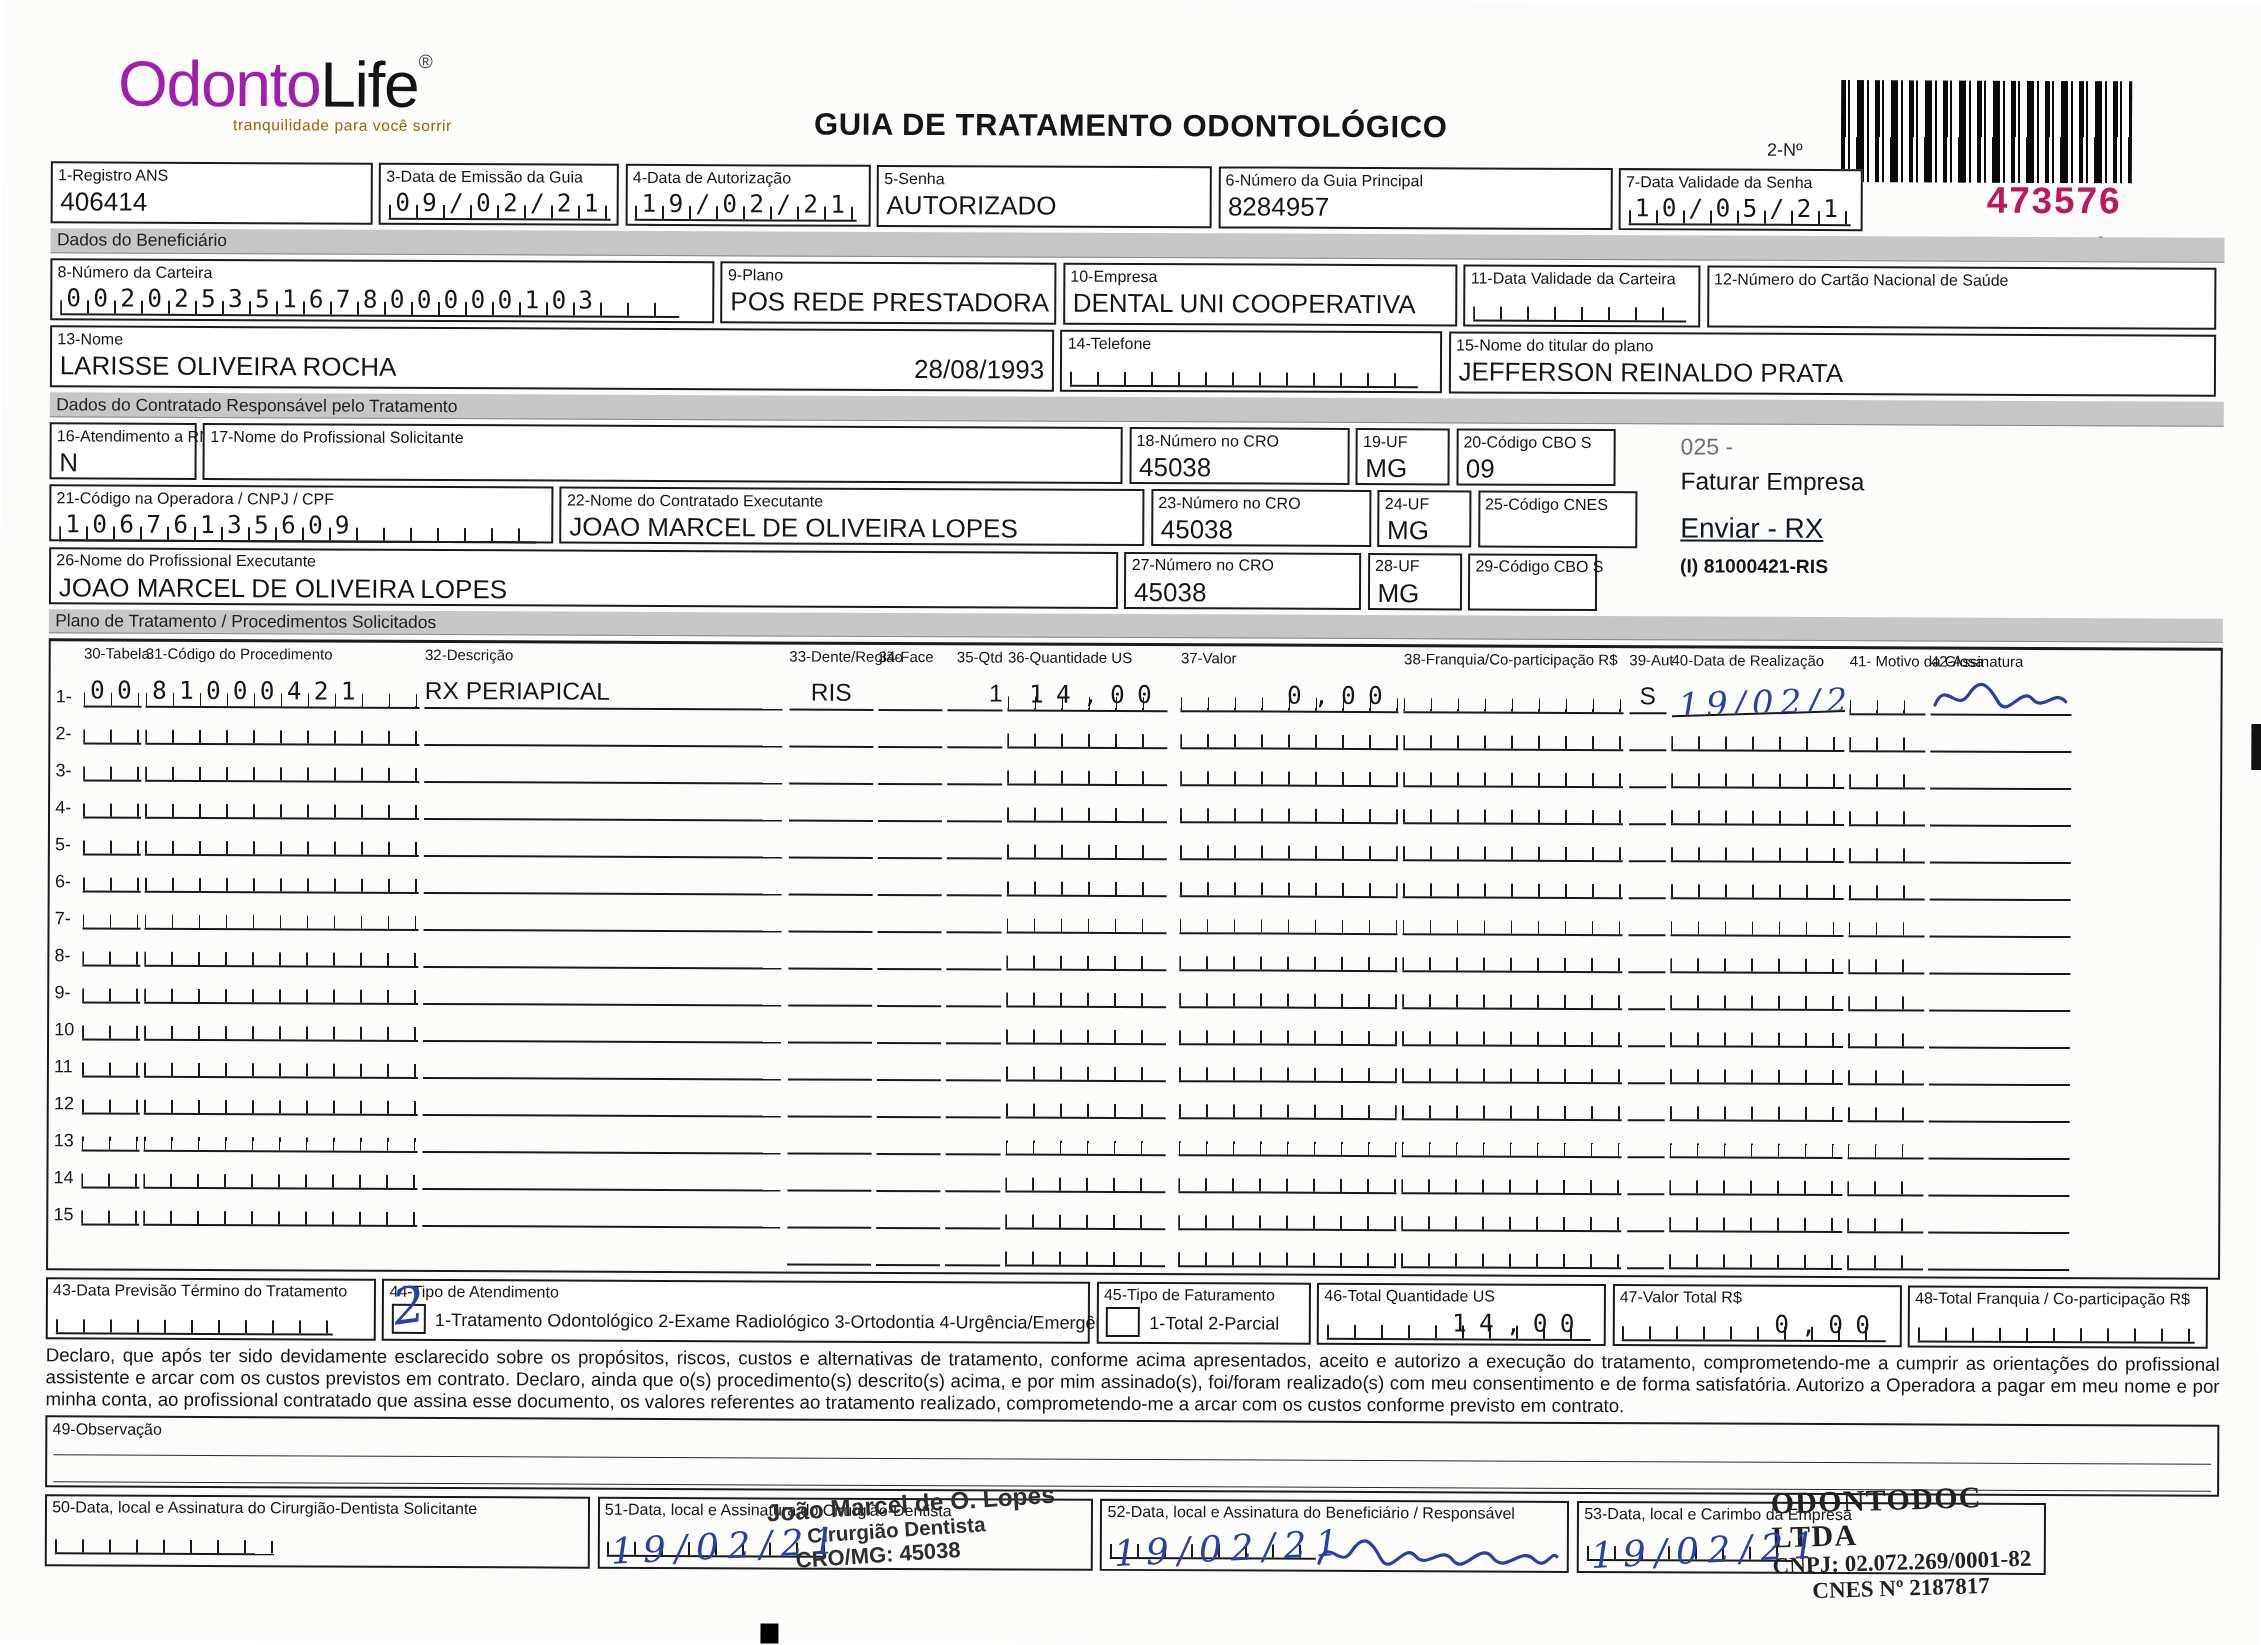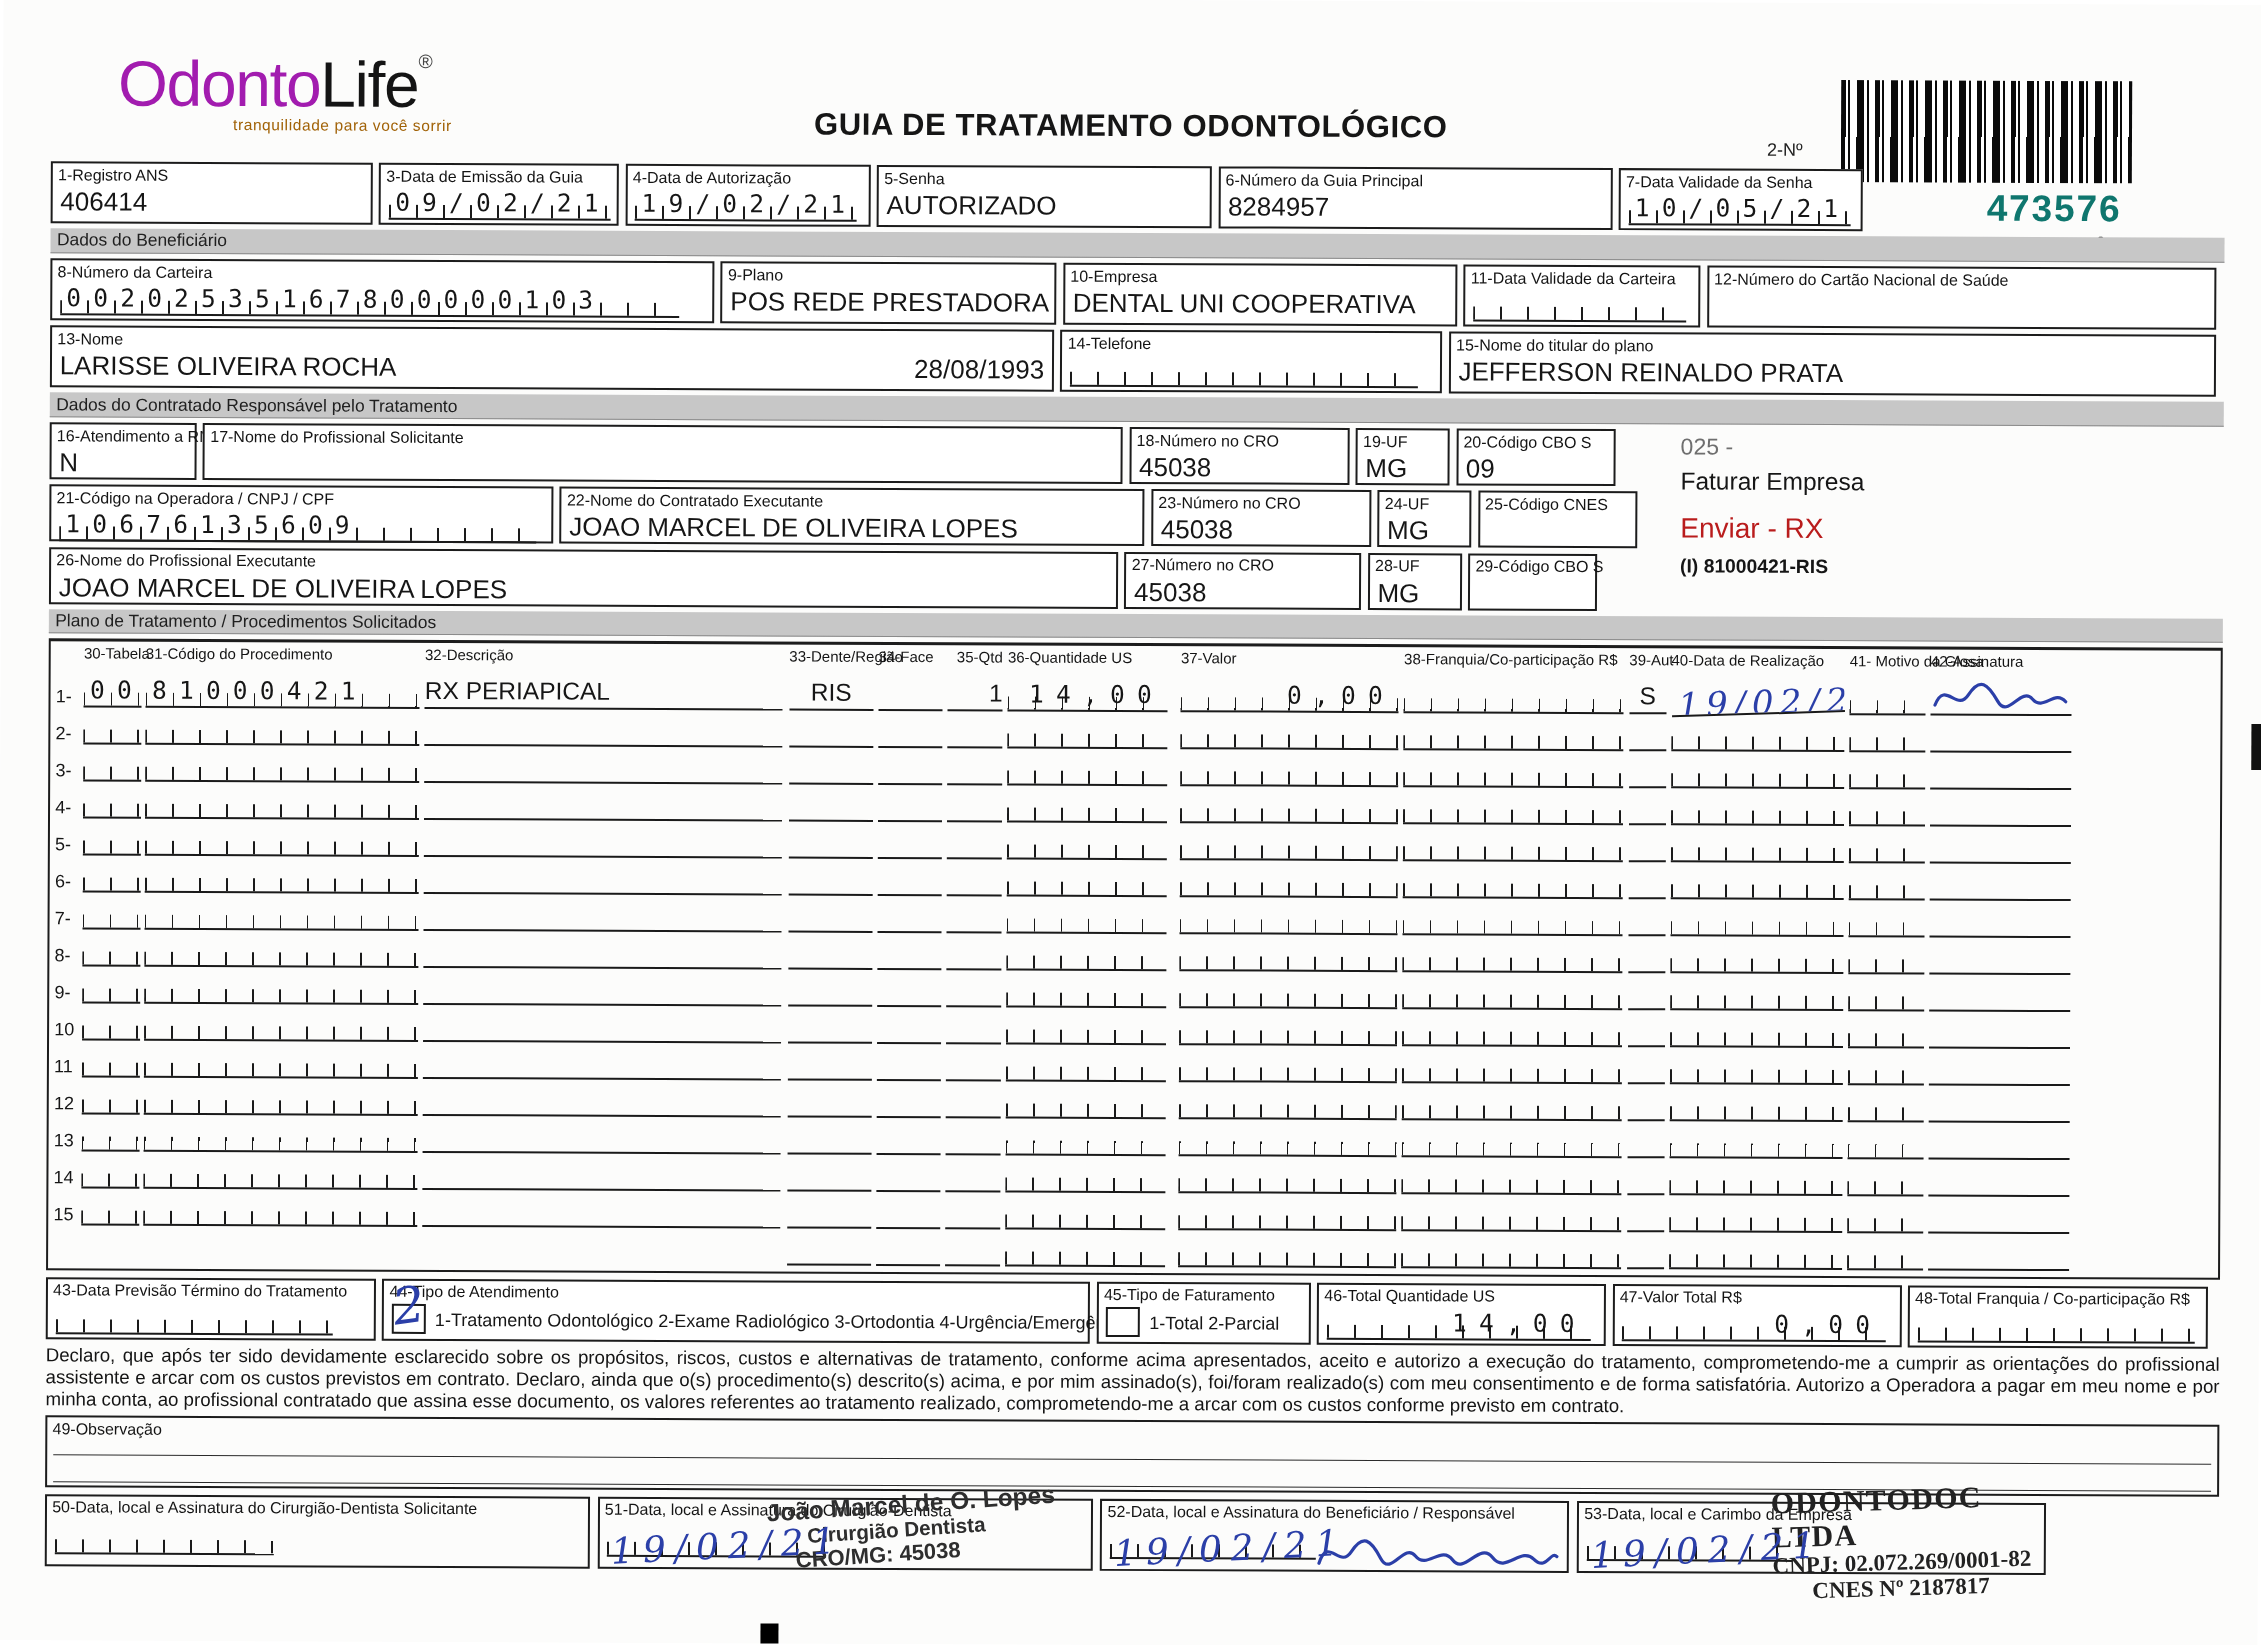--- a/index.html
+++ b/index.html
@@ -10,21 +10,21 @@
   
   .logo{position:absolute;left:115px;top:55px;font-size:64px;line-height:1;letter-spacing:-1.3px;}
   .logo-gray{color:#a21caf;}
   .logo-black{color:#141414;}
   .logo-reg{font-size:19.3px;vertical-align:39px;color:#444;}
   .tagline{margin:1.3px 0 0 115px;font-size:15.5px;color:#a16207;letter-spacing:0.6px;}
   .title{position:absolute;left:811px;top:108px;font-size:31px;font-weight:600;letter-spacing:0.6px;color:#161616;}
   .barcode{position:absolute;left:1838px;top:77px;width:291px;height:102px;
     background:repeating-linear-gradient(90deg,#0a0a0a 0 4.5px,#fff 4.5px 7px,#0a0a0a 7px 9px,#fff 9px 15.5px,#0a0a0a 15.5px 23px,#fff 23px 26px,#0a0a0a 26px 28px,#fff 28px 34px);}
   .bc-label{position:absolute;left:1764px;top:137px;font-size:18px;color:#222;}
-  .bc-num{position:absolute;left:1984px;top:184px;font-size:37px;font-weight:700;letter-spacing:1.9px;color:#0f766e;}
+  .bc-num{position:absolute;left:1984px;top:176px;font-size:37px;font-weight:700;letter-spacing:1.9px;color:#be185d;}
   .bc-sub{position:absolute;left:1981px;top:232px;font-size:28px;letter-spacing:0.6px;color:#161616;}
 
   
   .form{position:absolute;left:48px;top:166px;width:2174px;}
   .frow{display:flex;gap:6.4px;margin-bottom:5.2px;}
   .box{border:2.6px solid #1c1c1c;background:#fff;position:relative;height:62px;padding:23px 7.7px 3.9px 7.7px;}
   .box.tall{height:57px;}
   .lbl{position:absolute;top:2.6px;left:5.2px;font-size:16px;color:#141414;white-space:nowrap;}
   .val{font-size:26px;color:#161616;white-space:nowrap;}
   .val-flex{display:flex;justify-content:space-between;align-items:baseline;}
@@ -36,21 +36,21 @@
     font-family:"DejaVu Sans Mono",monospace;font-size:24.5px;letter-spacing:12.2px;
     padding-left:6.4px;white-space:pre;overflow:hidden;color:#161616;}
   .comb-r{text-align:right;padding-right:3.9px;}
 
   .uline{display:inline-block;height:32px;border-bottom:2.6px solid #1a1a1a;font-size:24.5px;color:#161616;white-space:nowrap;overflow:visible;}
 
   
   .annot{position:absolute;left:1679px;top:428px;line-height:1.45;}
   .an1{font-size:23px;color:#6f6f6f;}
   .an2{font-size:24.5px;color:#161616;}
-  .an3{font-size:28px;color:#b91c1c;margin-top:9px;}
+  .an3{font-size:28px;color:#0f172a;margin-top:9px;text-decoration:underline;}
   .an4{font-size:19.3px;font-weight:700;color:#161616;margin-top:3.9px;}
 
   
   .ttable{border:2.6px solid #1c1c1c;border-top:3.2px solid #1c1c1c;padding:2.6px 3.9px 6.4px 5.2px;margin-bottom:6.4px;}
   .thead{display:flex;align-items:flex-start;height:26px;font-size:15px;color:#141414;}
   .thead span{white-space:nowrap;}
   .trow{display:flex;align-items:flex-end;height:37px;}
   .cnum{width:28px;font-size:18px;color:#161616;flex:none;}
   .ct{width:58px;flex:none;margin-right:3.9px;}
   .cc{width:274px;flex:none;margin-right:5.2px;}

